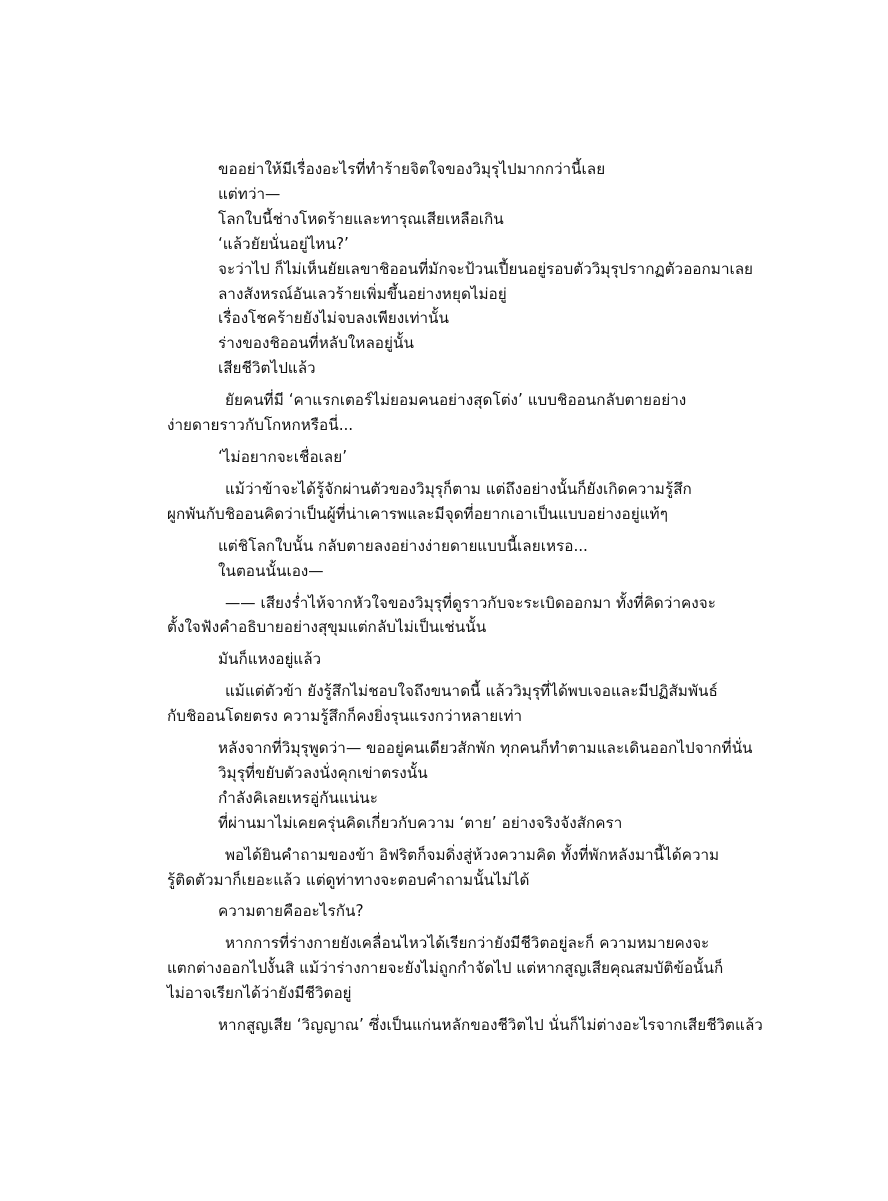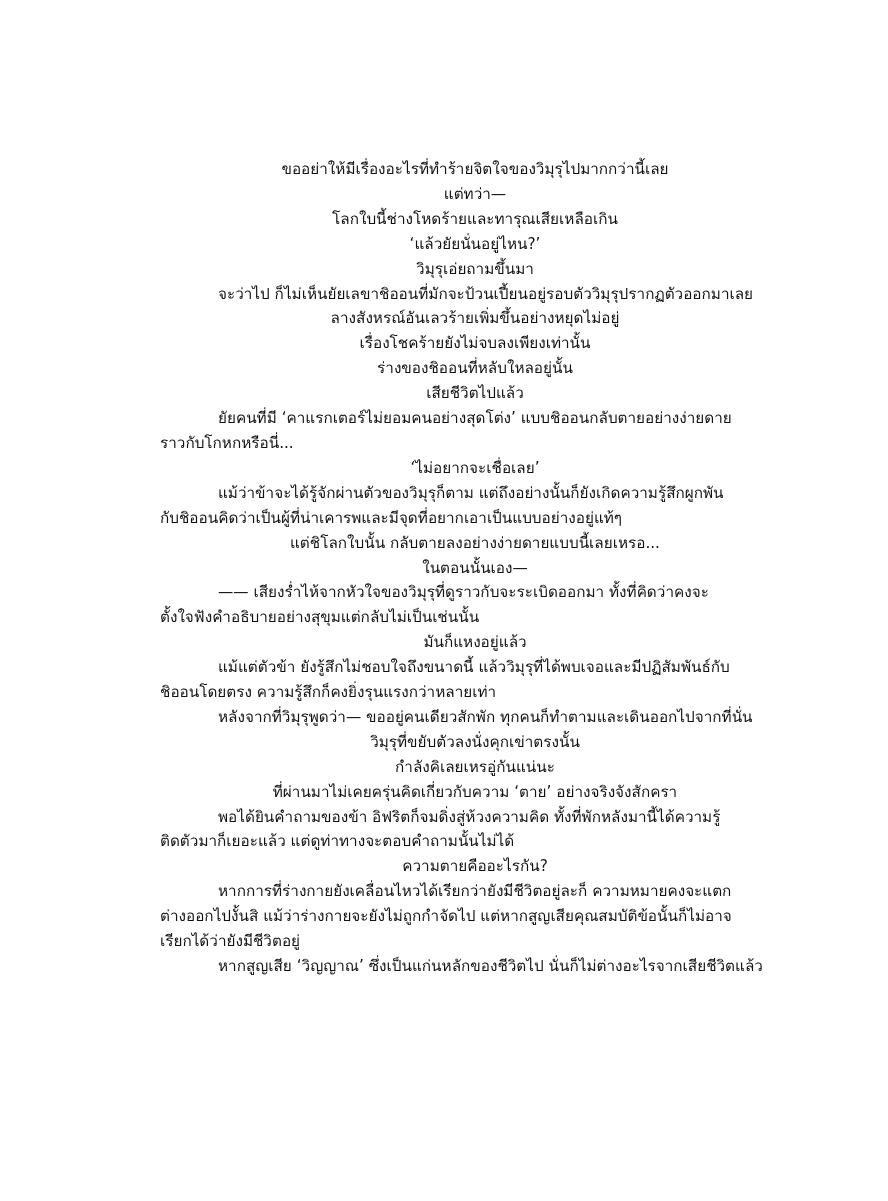--- a/index.html
+++ b/index.html
@@ -36,40 +36,38 @@
     letter-spacing: 0px;
     word-spacing: 0px;
   }
 
   
   .line {
     margin: 0;
     padding: 0;
     text-indent: 58px;
     white-space: nowrap;
-    text-align: center;
   }
 
   
   .flow {
-    margin: 0;
+    margin: 7px;
     padding: 0;
     text-indent: 58px;
   }
 </style>
 </head>
 <body>
 
 <div id="page" style="background: rgb(255, 255, 255);">
   <div id="text-body" style="color: rgb(17, 17, 17);">
       <p class="line">ขออย่าให้มีเรื่องอะไรที่ทำร้ายจิตใจของวิมุรุไปมากกว่านี้เลย</p>
       <p class="line">แต่ทว่า—</p>
       <p class="line">โลกใบนี้ช่างโหดร้ายและทารุณเสียเหลือเกิน</p>
       <p class="line">‘แล้วยัยนั่นอยู่ไหน?’</p>
-      <p class="line">วิมุรุเอ่ยถามขึ้นมา</p>
       <p class="line">จะว่าไป ก็ไม่เห็นยัยเลขาชิออนที่มักจะป้วนเปี้ยนอยู่รอบตัววิมุรุปรากฏตัวออกมาเลย</p>
       <p class="line">ลางสังหรณ์อันเลวร้ายเพิ่มขึ้นอย่างหยุดไม่อยู่</p>
       <p class="line">เรื่องโชคร้ายยังไม่จบลงเพียงเท่านั้น</p>
       <p class="line">ร่างของชิออนที่หลับใหลอยู่นั้น</p>
       <p class="line">เสียชีวิตไปแล้ว</p>
       <p class="flow">ยัยคนที่มี ‘คาแรกเตอร์ไม่ยอมคนอย่างสุดโต่ง’ แบบชิออนกลับตายอย่างง่ายดายราวกับโกหกหรือนี่...</p>
       <p class="line">‘ไม่อยากจะเชื่อเลย’</p>
       <p class="flow">แม้ว่าข้าจะได้รู้จักผ่านตัวของวิมุรุก็ตาม แต่ถึงอย่างนั้นก็ยังเกิดความรู้สึกผูกพันกับชิออนคิดว่าเป็นผู้ที่น่าเคารพและมีจุดที่อยากเอาเป็นแบบอย่างอยู่แท้ๆ</p>
       <p class="line">แต่ชิโลกใบนั้น กลับตายลงอย่างง่ายดายแบบนี้เลยเหรอ...</p>
       <p class="line">ในตอนนั้นเอง—</p>

